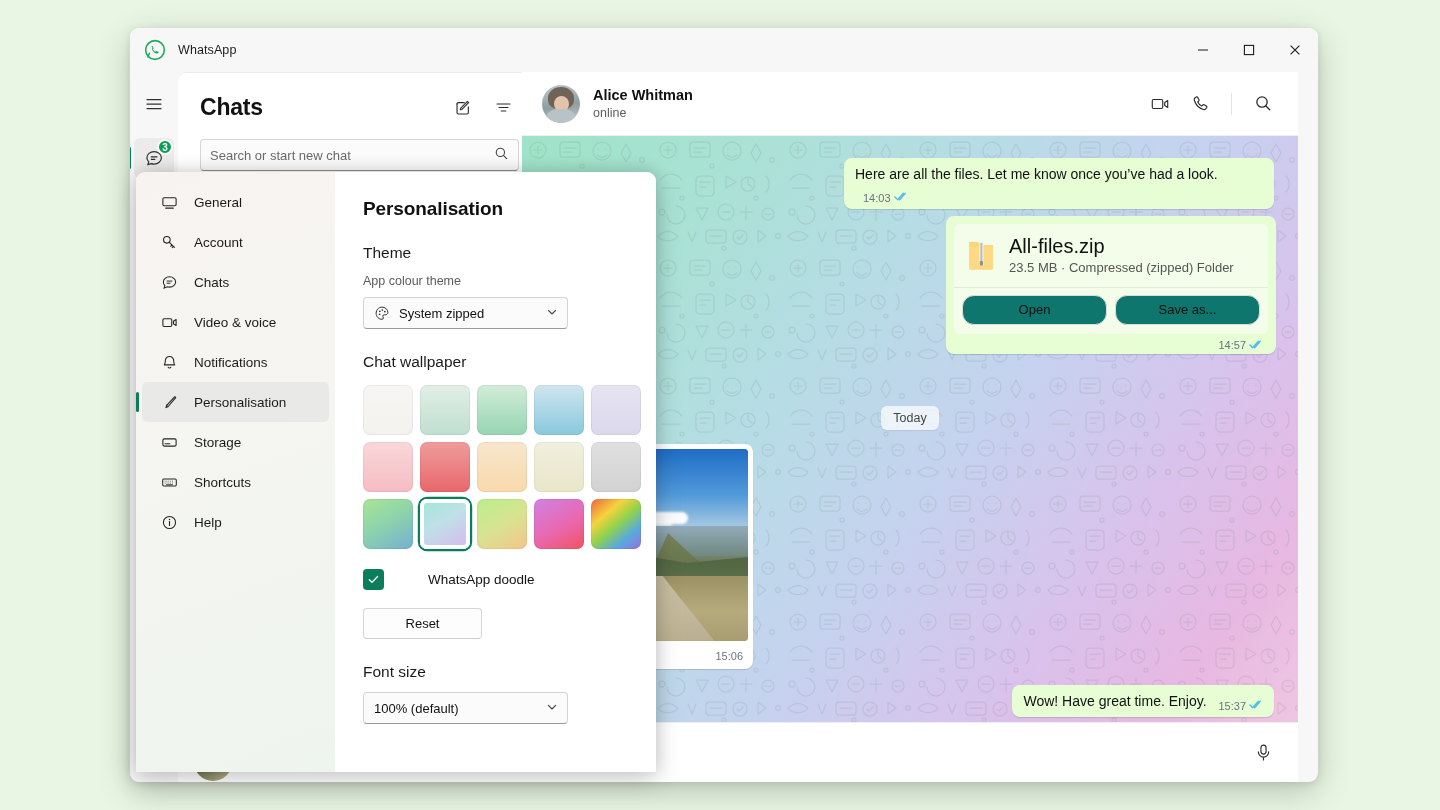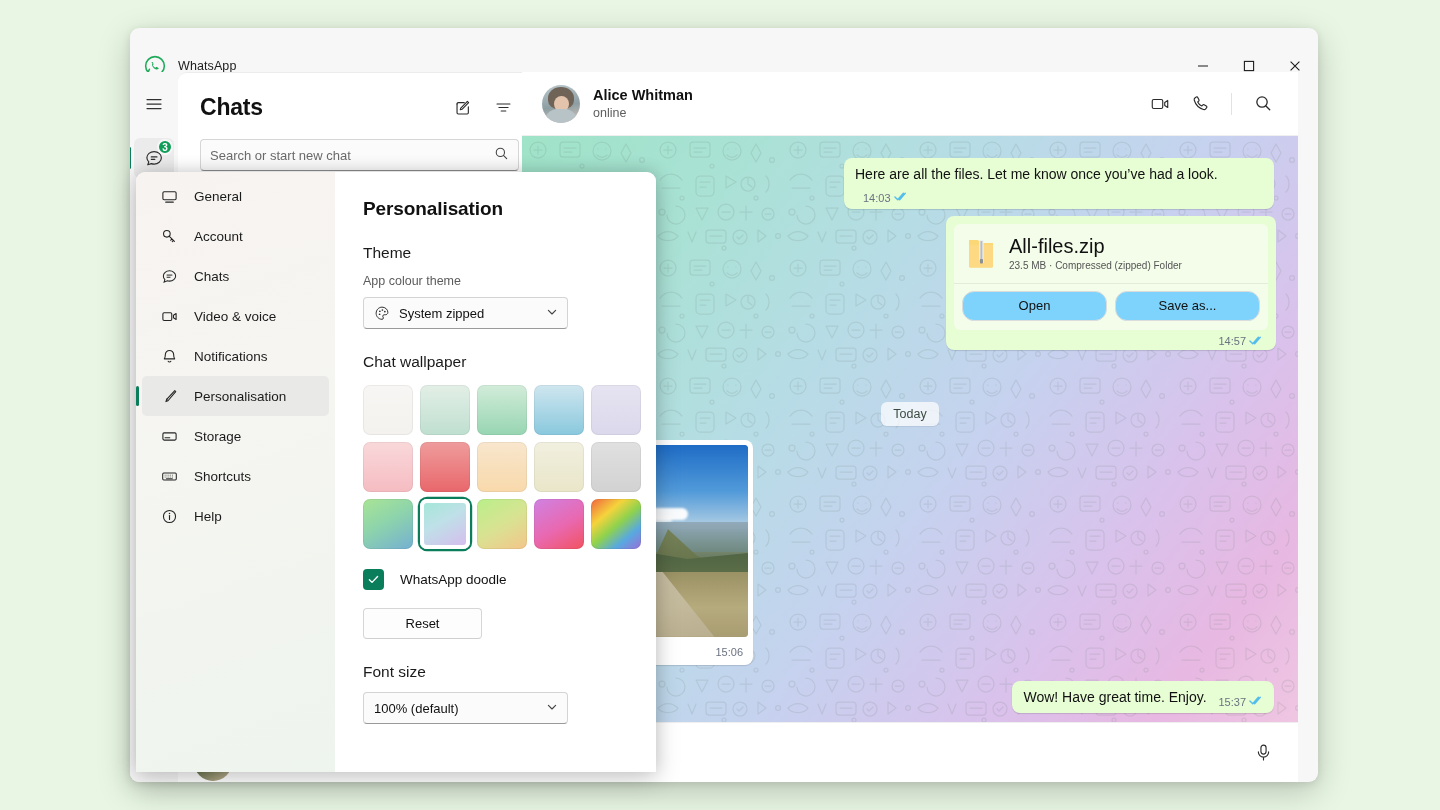--- a/index.html
+++ b/index.html
@@ -19,21 +19,21 @@
   #window {
     position: absolute;
     left: 130px; top: 28px;
     width: 1188px; height: 754px;
     background: #f7f7f7;
     border-radius: 9px;
     box-shadow: 0 10px 34px rgba(0,0,0,.20), 0 2px 8px rgba(0,0,0,.10);
     overflow: hidden;
   }
   .titlebar {
-    position: absolute; left: 0; top: 16px;
+    position: absolute; left: 0; top: 0;
     width: 100%; height: 44px;
     background: #f7f7f7;
     display: flex; align-items: center;
   }
   .tb-logo { margin-left: 12px; width: 26px; height: 26px; display: flex; align-items: center; justify-content: center; }
   .tb-title {
     margin-left: 10px;
     font-size: 12.5px; color: #1c1c1c; letter-spacing: .1px;
   }
   .tb-controls { margin-left: auto; display: flex; height: 44px; }
@@ -234,25 +234,25 @@
   }
   .filecard {
     background: #f3fde9;
     border-radius: 6px;
     overflow: hidden;
   }
   .file-top { display: flex; align-items: center; padding: 11px 13px 12px 13px; }
   .zip-ico { width: 28px; height: 34px; flex: none; }
   .file-info { margin-left: 14px; }
   .file-name { font-size: 20px; color: #111; }
-  .file-sub { font-size: 10px; color: #555; margin-top: 2px; }
+  .file-sub { font-size: 13px; color: #555; margin-top: 2px; }
   .file-btns { display: flex; border-top: 1px solid #e3ecd9; padding: 7px 8px 9px 8px; gap: 8px; }
   .file-btn {
     flex: 1; height: 30px;
-    background: #7dd3fc;
+    background: #0f766e;
     border: 1px solid #dcdcdc;
     border-radius: 12px;
     font-family: inherit; font-size: 13px; color: #111;
     display: flex; align-items: center; justify-content: center;
   }
   .fc-meta { display: flex; justify-content: flex-end; padding: 2px 4px 2px 0; }
 
   .daydiv { align-self: center; margin-top: 52px; }
   .daypill {
     background: rgba(255,255,255,.72);
@@ -348,21 +348,21 @@
     display: flex;
     border-top-left-radius: 9px;
     border-top-right-radius: 9px;
     overflow: hidden;
     box-shadow: 0 -2px 16px rgba(0,0,0,.13), 0 8px 26px rgba(0,0,0,.18);
     z-index: 40;
   }
   #set-nav {
     width: 199px; height: 100%;
     background: linear-gradient(160deg,#f7f3f1 0%,#f6f5f2 35%,#f2f5ef 70%,#eef4ee 100%);
-    padding-top: 4px;
+    padding-top: 10px;
   }
   .snav {
     position: relative;
     height: 40px; margin: 0 6px 0 6px;
     border-radius: 5px;
     display: flex; align-items: center;
     padding-left: 16px;
     color: #1b1b1b;
   }
   .snav.active { background: #e9e9e7; }
@@ -405,21 +405,21 @@
   }
   .sw {
     width: 50px; height: 50px;
     border-radius: 7px;
     box-shadow: 0 0 0 1px rgba(0,0,0,.05) inset;
   }
   .sw.sel {
     box-shadow: 0 0 0 2.2px #0a7d5a, 0 0 0 4px #fff inset;
   }
 
-  .checkrow { display: flex; align-items: center; margin-top: 20px; }
+  .checkrow { display: flex; align-items: center; margin-top: 20px; gap: 28px; }
   .checkbox {
     width: 21px; height: 21px; border-radius: 4px;
     background: #0a7d5a;
     display: flex; align-items: center; justify-content: center;
     color: #fff; flex: none;
   }
   .checklbl { margin-left: 16px; font-size: 13.5px; color: #111; }
 
   .reset {
     margin-top: 18px;

